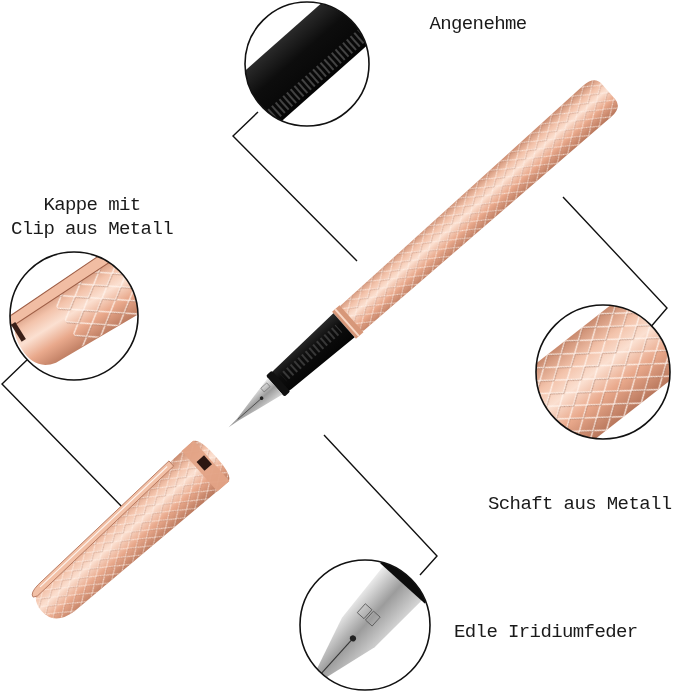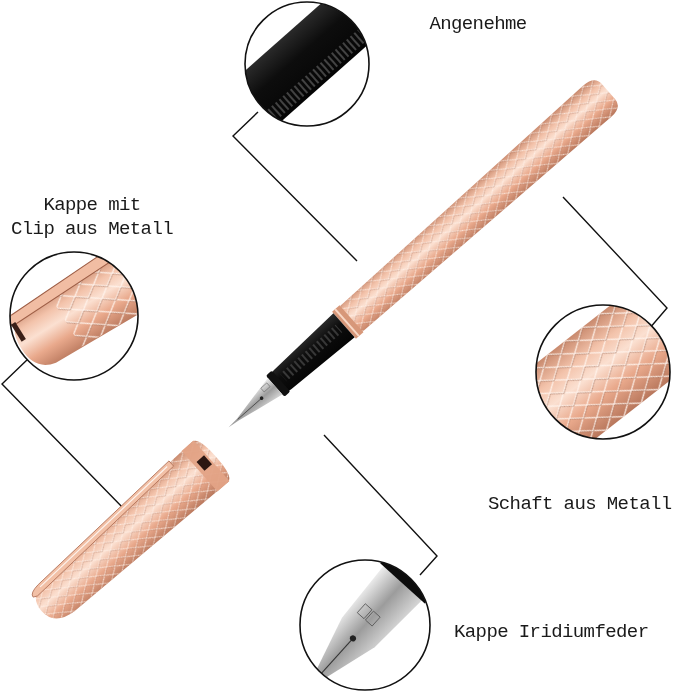--- a/index.html
+++ b/index.html
@@ -166,15 +166,15 @@
     <span>Angenehme</span>
   </div>
   <div class="label" id="lbl-cap">
     <span>Kappe mit</span>
     <span>Clip aus Metall</span>
   </div>
   <div class="label" id="lbl-shaft">
     <span>Schaft aus Metall</span>
   </div>
   <div class="label" id="lbl-nib">
-    <span>Kappe Iridiumfeder</span>
+    <span>Edle Iridiumfeder</span>
   </div>
 </div>
 
 </body></html>

